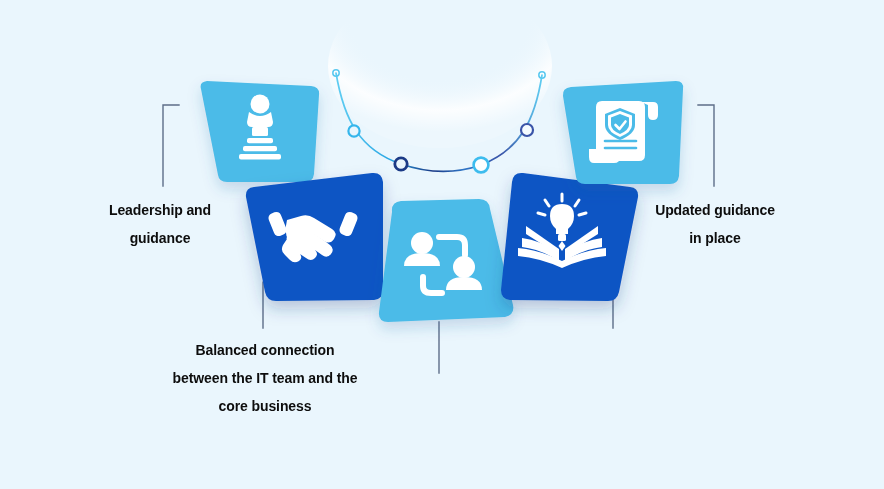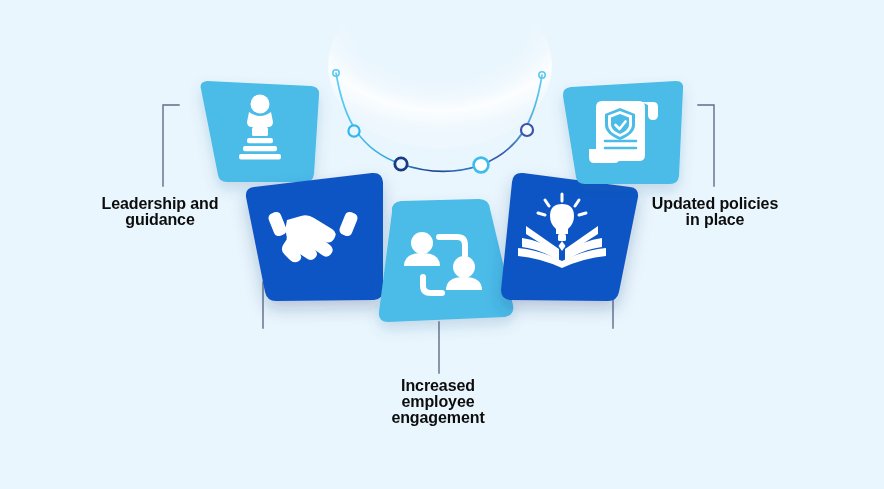--- a/index.html
+++ b/index.html
@@ -22,22 +22,22 @@
   #svgroot {
     position: absolute;
     inset: 0;
     width: 884px;
     height: 489px;
   }
   .label {
     position: absolute;
     color: #0d0d0d;
     font-weight: bold;
-    font-size: 16px;
-    line-height: 16px;
+    font-size: 14px;
+    line-height: 28px;
     text-align: center;
     letter-spacing: -0.1px;
     white-space: pre-line;
   }
   #label-0 { left: 62px;  top: 196px; width: 196px; }
   #label-1 { left: 148px; top: 336px; width: 234px; }
   #label-2 { left: 372px; top: 378px; width: 132px; }
   #label-3 { left: 539px; top: 336px; width: 156px; }
   #label-4 { left: 626px; top: 196px; width: 178px; }
 </style>
@@ -176,18 +176,18 @@
       </g>
       <path d="M -2 -25 L 13 -19 L 13 -8 Q 13 1 -2 7 Q -17 1 -17 -8 L -17 -19 Z" fill="#4bbbe8"></path>
       <path d="M -2 -22 L 10 -17.5 L 10 -8 Q 10 -1 -2 4 Q -14 -1 -14 -8 L -14 -17.5 Z" fill="#ffffff"></path>
       <path d="M -2 -19 L 7 -15.5 L 7 -8 Q 7 -3 -2 1 Q -11 -3 -11 -8 L -11 -15.5 Z" fill="#4bbbe8"></path>
       <path d="M -6.5 -8 L -2.5 -4 L 3.5 -11.5" fill="none" stroke="#ffffff" stroke-width="2.6" stroke-linecap="round" stroke-linejoin="round"></path>
     </g>
   </svg>
 
   <div class="label" id="label-0">Leadership and
 guidance</div>
-  <div class="label" id="label-2">Increased
-employee
-engagement</div>
-  <div class="label" id="label-4">Updated policies
+  <div class="label" id="label-1">Balanced connection
+between the IT team and the
+core business</div>
+  <div class="label" id="label-4">Updated guidance
 in place</div>
 </div>
 
 </body></html>

